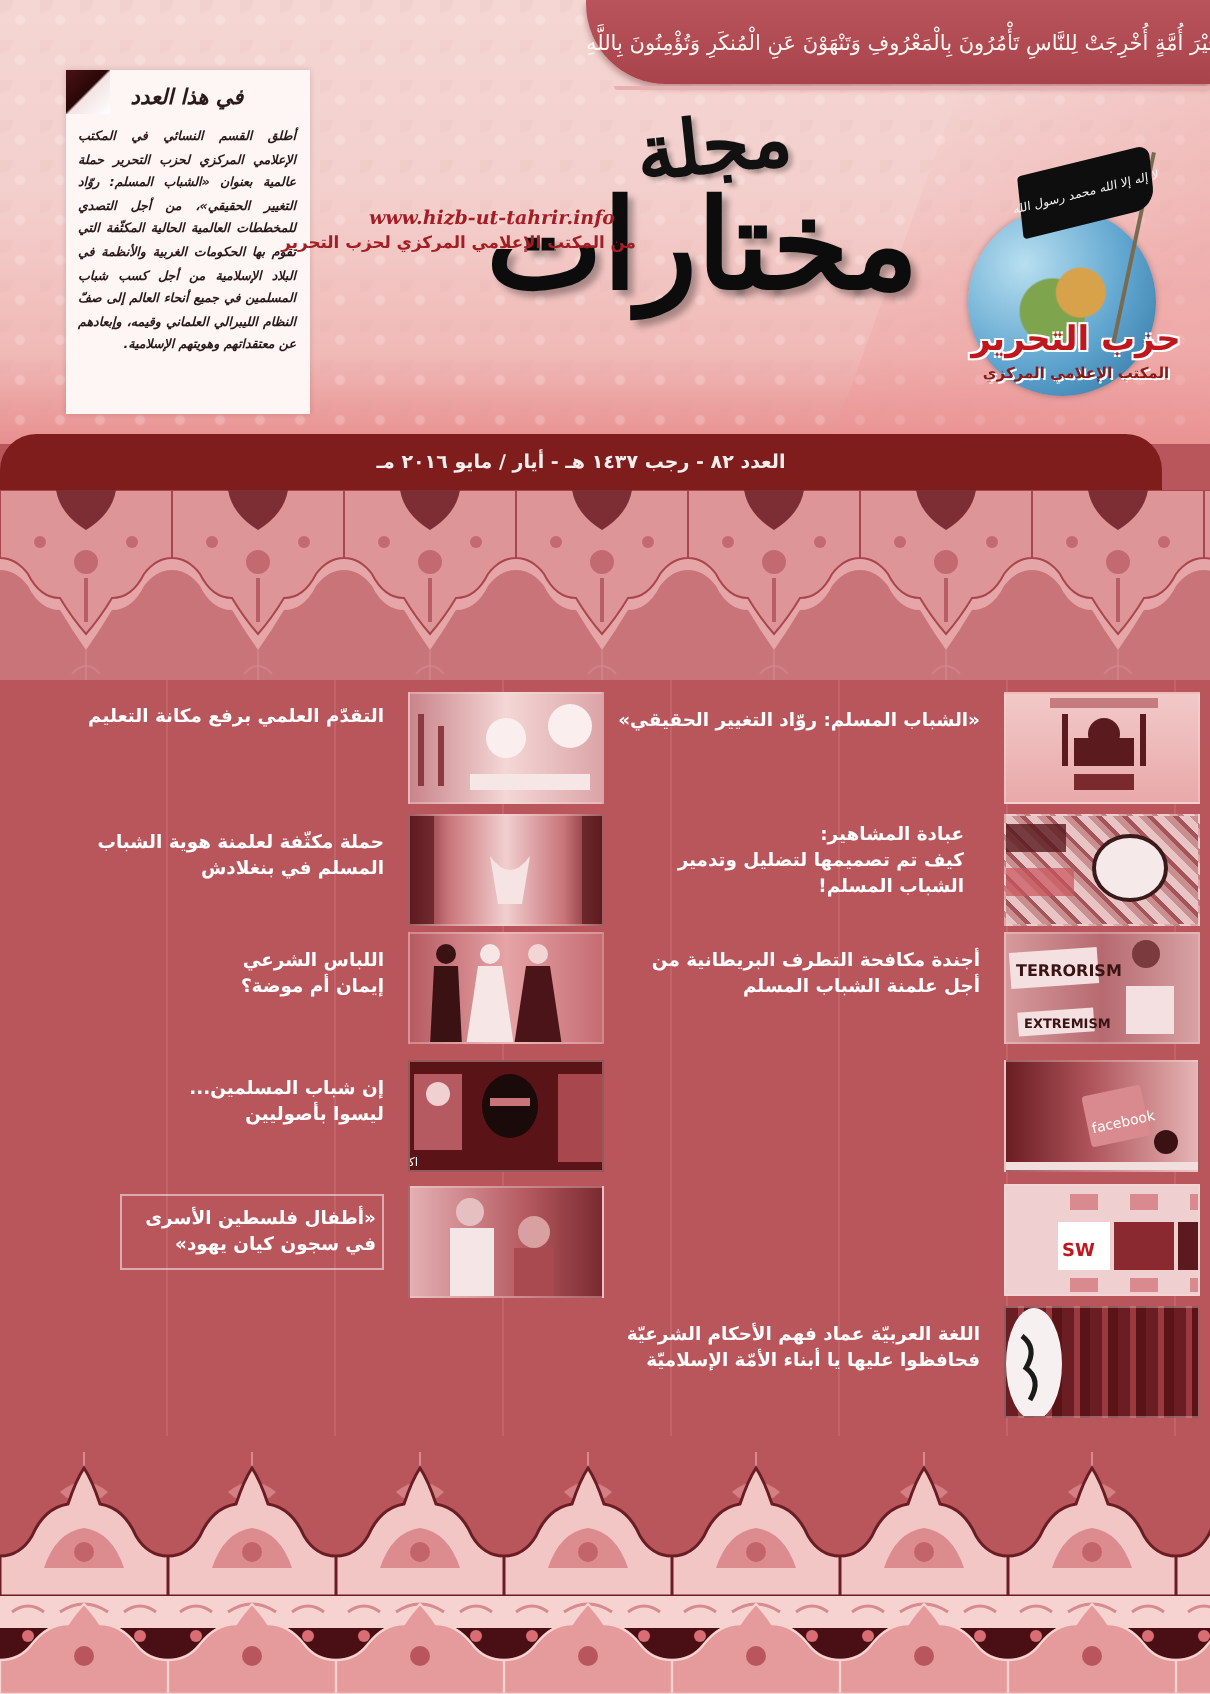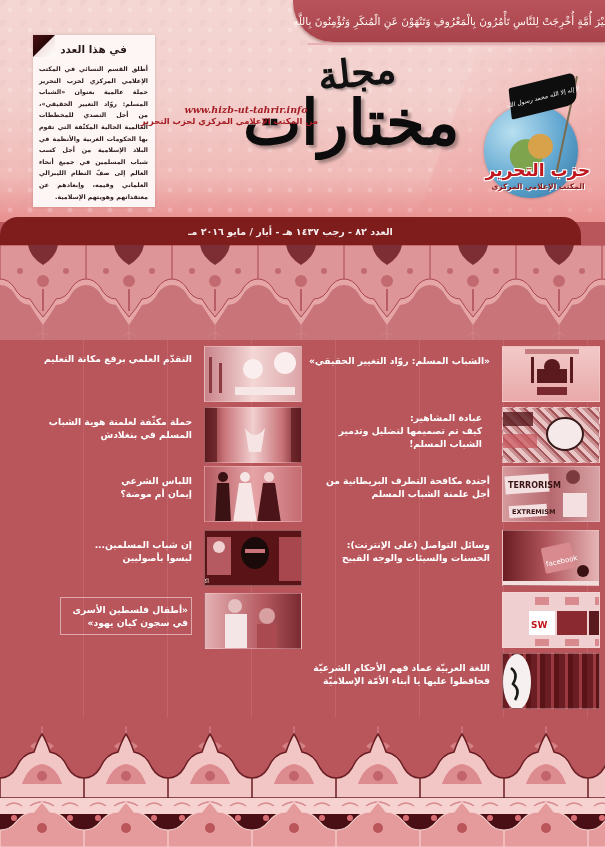--- a/index.html
+++ b/index.html
@@ -47,21 +47,21 @@
     .verse-text {
       color: #fff7f1; font-family: "DejaVu Serif", serif; font-size: 10.5px;
       white-space: nowrap; letter-spacing: -0.2px;
     }
 
     
     .issue-box {
       position: absolute; left: 33px; top: 35px; width: 122px; height: 172px;
       background: #fdf6f4;
       box-shadow: 0 0 3px rgba(0,0,0,0.15);
-      direction: rtl; padding: 6px 7px 4px 6px;
+      direction: rtl; padding: 6px 7px 4px 6px; font-style: italic;
     }
     .issue-box .curl {
       position: absolute; left: 0; top: 0; width: 22px; height: 22px;
       background: linear-gradient(135deg, #4a1114 0%, #2a0708 48%, #f2e4e2 52%, #fff 100%);
     }
     .issue-title {
       font-size: 10.5px; font-weight: bold; color: #2a1a1a; text-align: center;
       margin-bottom: 8px; padding-top: 2px;
     }
     .issue-body {
@@ -277,21 +277,20 @@
 
   <div class="article" style="left:308px; top:530px; width:292px;">
     <div class="thumb" style="background: linear-gradient(90deg,#6a1d22 0%,#b0555b 45%,#e6b5b6 100%);" title="social-media-facebook">
       <svg width="98" height="56" viewBox="0 0 98 56">
         <rect x="40" y="14" width="30" height="26" rx="2" fill="#d88a8e" transform="rotate(-12 55 27)"></rect>
         <text x="42" y="33" font-size="7" fill="#fff" font-family="DejaVu Sans, sans-serif" transform="rotate(-12 55 27)">facebook</text>
         <circle cx="80" cy="40" r="6" fill="#3a1214"></circle>
         <rect x="0" y="50" width="98" height="6" fill="#f3dede"></rect>
       </svg>
     </div>
-    <div class="article-title" style="white-space: pre-line;">وسائل التواصل (على الإنترنت): الحسنات والسيئات والوجه القبيح</div>
   </div>
 
   <div class="article" style="left:308px; top:592px; width:292px;">
     <div class="thumb" style="background:#f0cfd0;padding-left:20px;" title="western-agendas-collage">
       <svg width="98" height="56" viewBox="0 0 98 56">
         <rect x="12" y="4" width="14" height="8" fill="#d88a8e"></rect>
         <rect x="42" y="4" width="14" height="8" fill="#d88a8e"></rect>
         <rect x="72" y="4" width="14" height="8" fill="#d88a8e"></rect>
         <rect x="6" y="18" width="26" height="24" fill="#fff"></rect>
         <text x="8" y="35" font-size="9" font-weight="bold" fill="#c0161d" font-family="DejaVu Sans, sans-serif">SW</text>

